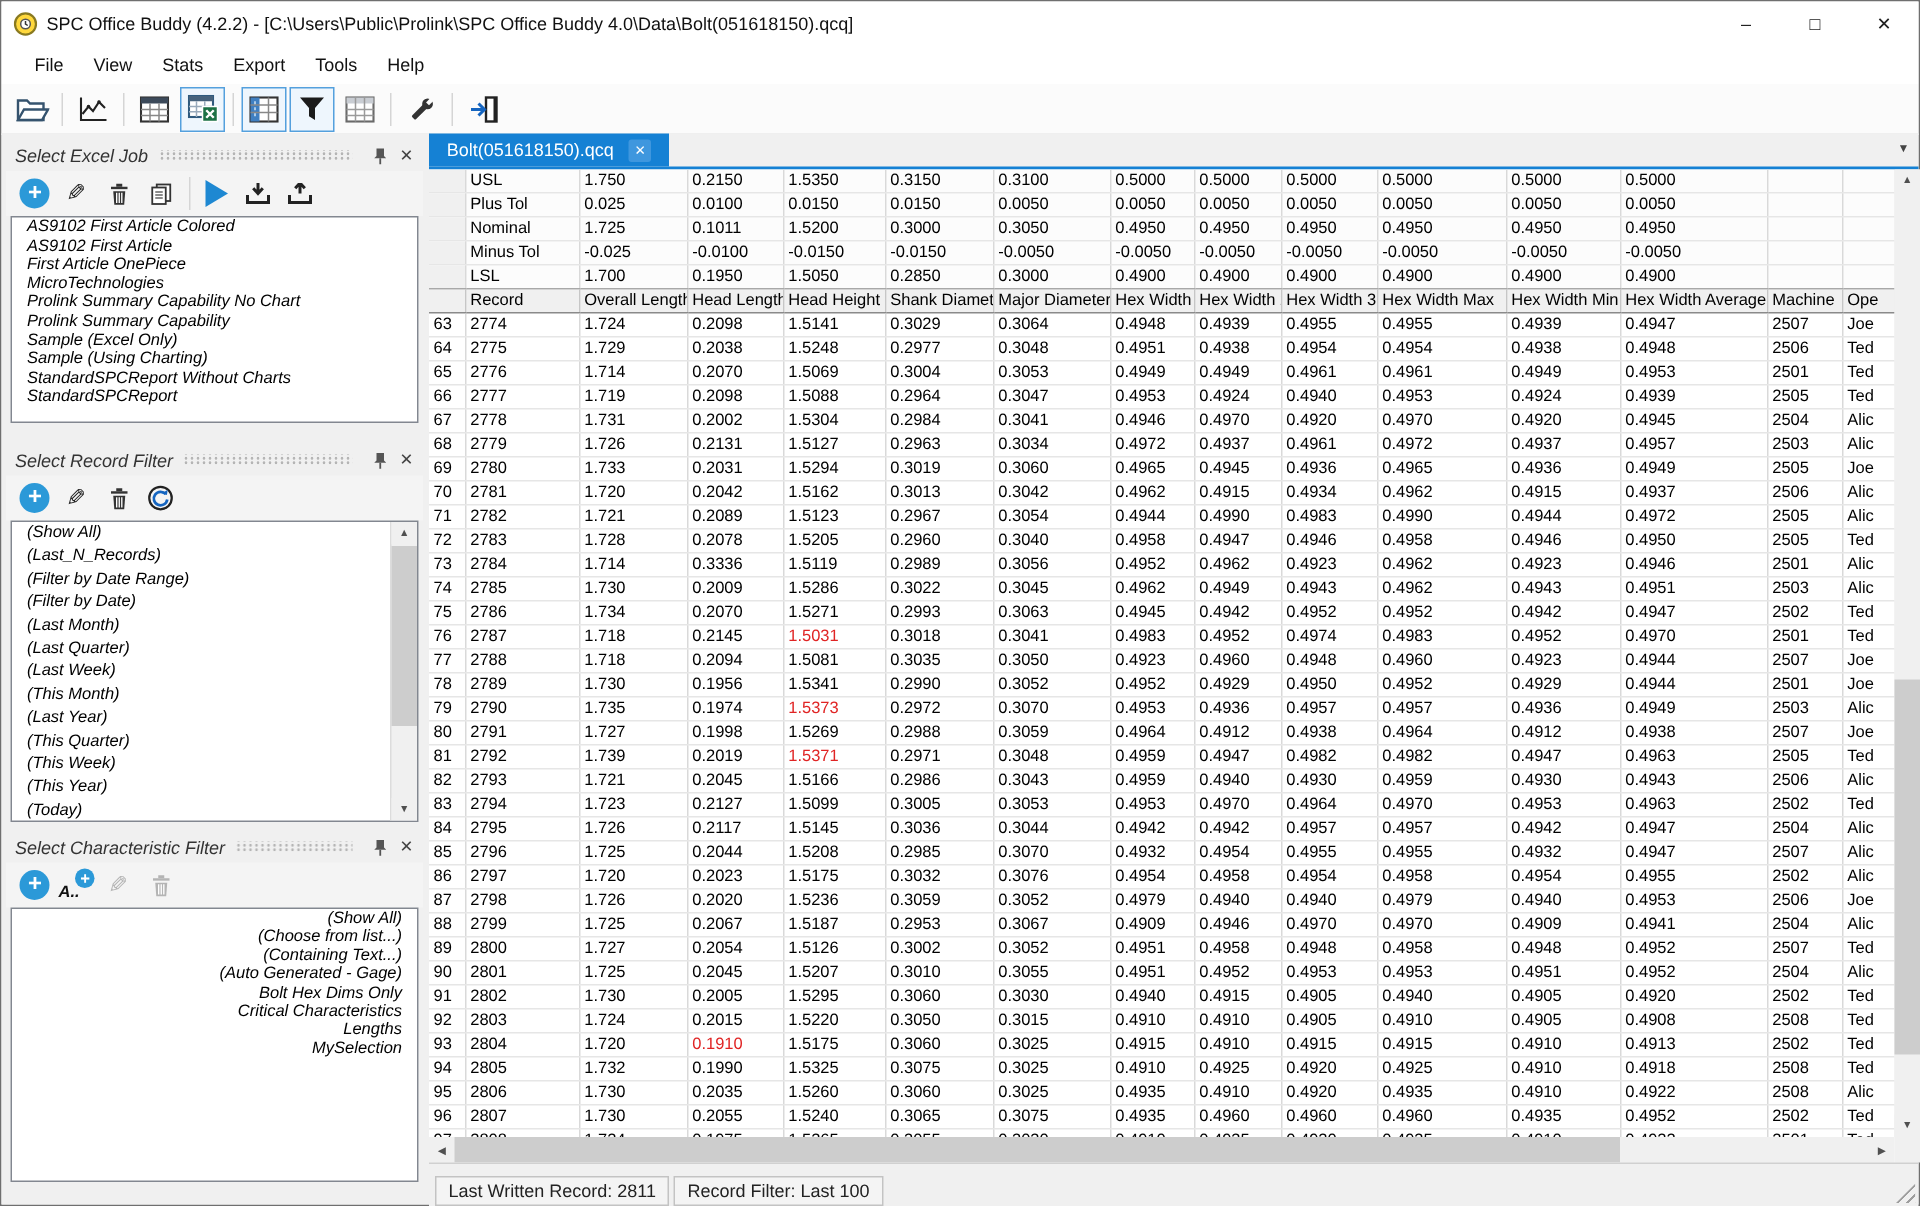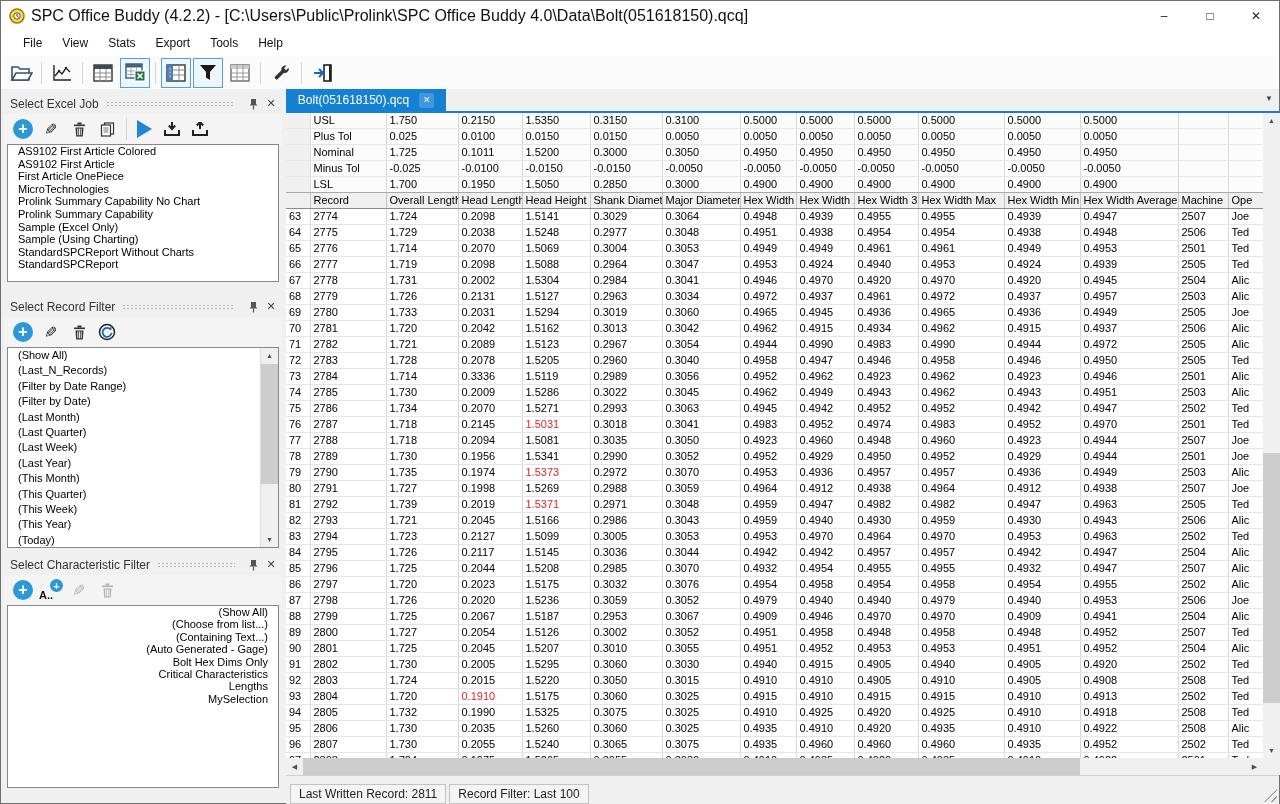--- a/index.html
+++ b/index.html
@@ -2,34 +2,34 @@
 <html><head>
 <meta charset="utf-8">
 <style>
   html,body{margin:0;padding:0;}
   body{width:1280px;height:804px;position:relative;overflow:hidden;background:#fff;
        font-family:"Liberation Sans","DejaVu Sans",sans-serif;font-size:11px;color:#000;
        box-shadow:inset 0 0 0 1px #6f6f6f;}
   
   .titlebar{position:absolute;left:1px;top:1px;right:1px;height:29px;background:#fff;display:flex;align-items:center;}
   .appicon{width:16px;height:16px;margin:0 6px 0 8px;}
-  .titletext{font-size:16px;color:#111;white-space:nowrap;}
+  .titletext{font-size:12px;color:#111;white-space:nowrap;}
   .wincontrols{margin-left:auto;display:flex;height:29px;}
   .winbtn{width:46px;height:29px;display:flex;align-items:center;justify-content:center;font-size:12px;color:#222;}
   
   .menubar{position:absolute;left:1px;top:30px;right:1px;height:26px;background:#fff;display:flex;align-items:center;padding-left:12px;}
   .menuitem{padding:4px 10px;font-size:12px;color:#111;}
   
   .toolbar{position:absolute;left:1px;top:56px;right:1px;height:33px;background:#fbfbfb;border-bottom:1px solid #e2e2e2;display:flex;align-items:center;padding-left:4px;}
   .tbtn{width:28px;height:28px;display:flex;align-items:center;justify-content:center;border:1px solid transparent;margin:0 1px;}
   .tbtn.sel{border:1px solid #54a0dd;background:#eef6fd;}
   .tsep{width:1px;height:22px;background:#d5d5d5;margin:0 4px;}
   
   .dock{position:absolute;left:1px;top:89px;width:285px;bottom:1px;background:#f0f0f0;}
-  .panel{position:absolute;left:3px;width:278px;background:#f0f0f0;}
+  .panel{position:absolute;left:3px;width:278px;background:#f0f0f0;font-style:italic;}
   .ptitle{height:21px;display:flex;align-items:center;padding:0 4px 0 6px;}
   .ptitle .txt{font-size:12px;color:#333;white-space:nowrap;}
   .dots{flex:1;height:7px;margin:0 7px;background-image:radial-gradient(circle,#b5b5b5 0.8px,transparent 1.1px);background-size:4px 3px;background-position:0 1px;}
   .pico{width:14px;height:14px;display:flex;align-items:center;justify-content:center;color:#444;font-size:11px;margin-left:4px;}
   .ptools{height:30px;display:flex;align-items:center;padding-left:6px;background:#f4f4f4;}
   .pbtn{width:26px;height:26px;display:flex;align-items:center;justify-content:center;margin-right:2px;}
   .pluscirc{width:20px;height:20px;border-radius:50%;background:#2b99d8;color:#fff;font-size:16px;font-weight:bold;display:flex;align-items:center;justify-content:center;line-height:18px;}
   .pluscirc.small{width:13px;height:13px;font-size:11px;line-height:12px;}
   .pencil{font-size:16px;color:#222;transform:scaleX(-1) rotate(0deg);}
   .pencil.gray{color:#b4b4b4;}
@@ -285,22 +285,22 @@
         <div class="pthumb" style="top:16px;height:120px;"></div>
         <div class="sarrow" style="bottom:0;">▼</div>
       </div>
     <div class="lrow">(Show All)</div>
         <div class="lrow">(Last_N_Records)</div>
         <div class="lrow">(Filter by Date Range)</div>
         <div class="lrow">(Filter by Date)</div>
         <div class="lrow">(Last Month)</div>
         <div class="lrow">(Last Quarter)</div>
         <div class="lrow">(Last Week)</div>
+        <div class="lrow">(This Month)</div>
         <div class="lrow">(Last Year)</div>
-        <div class="lrow">(This Month)</div>
         <div class="lrow">(This Quarter)</div>
         <div class="lrow">(This Week)</div>
         <div class="lrow">(This Year)</div>
         <div class="lrow">(Today)</div>
       </div>
   </div>
 
   <div class="panel p3" style="top:465px;text-align:right;">
     <div class="ptitle">
       <span class="txt">Select Characteristic Filter</span>

